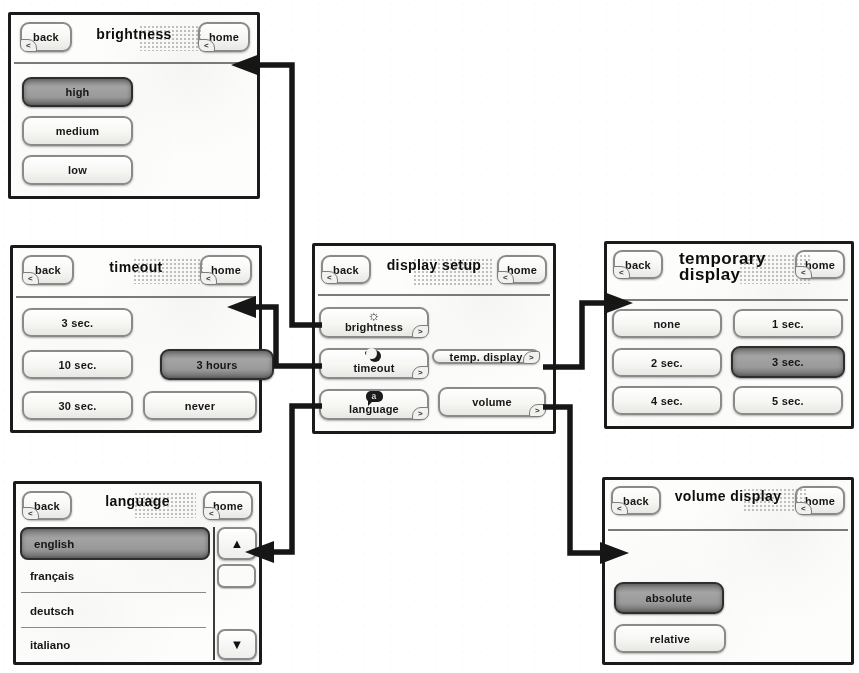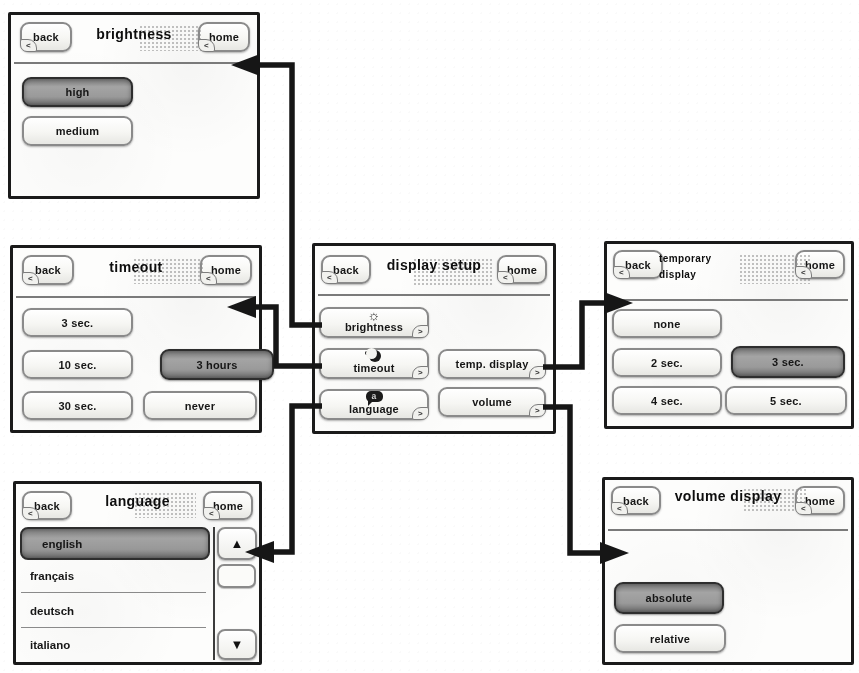--- a/index.html
+++ b/index.html
@@ -29,22 +29,22 @@
     background:linear-gradient(180deg,#787878 0%,#a4a4a4 30%,#9a9a9a 68%,#6e6e6e 100%);
     box-shadow:inset 0 0 5px rgba(0,0,0,0.35), 0 1px 2px rgba(0,0,0,0.4);
   }
   .menu-btn{flex-direction:column;justify-content:flex-end;padding-bottom:3px;gap:1px;}
   .menu-label{line-height:11px;}
   .title{
     position:absolute;left:62px;right:62px;top:11px;text-align:center;
     font-size:14px;font-weight:bold;color:#0e0e0e;letter-spacing:0.4px;z-index:2;
   }
   .title2{
-    position:absolute;top:7px;left:52px;width:120px;text-align:left;
-    font-size:10px;font-weight:bold;color:#0e0e0e;letter-spacing:0.4px;
+    position:absolute;top:7px;left:72px;width:120px;text-align:left;
+    font-size:17px;font-weight:bold;color:#0e0e0e;letter-spacing:0.4px;
     line-height:16px;z-index:2;
   }
   .title2 span{display:block;}
   .halftone{
     position:absolute;z-index:1;
     background-image:radial-gradient(#8f8f8f 0.9px,transparent 0.9px);
     background-size:4px 4px;opacity:0.55;
   }
   .divider{position:absolute;left:3px;right:3px;height:2px;background:#7a7a7a;}
   .tab{
@@ -54,21 +54,21 @@
     font-size:8px;font-weight:bold;color:#333;line-height:1;
   }
   .tab-left{left:-2px;bottom:-2px;border-radius:2px 9px 2px 7px;}
   .tab-right{right:-2px;bottom:-2px;border-radius:9px 2px 7px 2px;}
   .list-row{
     position:absolute;display:flex;align-items:center;padding-left:9px;
     font-weight:bold;font-size:11.5px;color:#161616;box-sizing:border-box;
   }
   .list-row.sep{border-bottom:1.5px solid #8a8a8a;}
   .list-row.selected{
-    border:2px solid #2e2e2e;border-radius:8px;padding-left:20px;
+    border:2px solid #2e2e2e;border-radius:8px;padding-left:12px;
     background:linear-gradient(180deg,#7b7b7b 0%,#a3a3a3 32%,#989898 70%,#6f6f6f 100%);
     box-shadow:inset 0 0 5px rgba(0,0,0,0.35);
   }
   .track-line{position:absolute;width:2px;background:#3c3c3c;}
   .scroll-btn{
     position:absolute;display:flex;align-items:center;justify-content:center;
     border:2px solid #8a8a8a;border-radius:8px;
     background:linear-gradient(180deg,#ffffff,#eeeeea);
     box-shadow:0 1px 2px rgba(0,0,0,0.3);font-size:13px;color:#111;box-sizing:border-box;
   }
@@ -108,20 +108,23 @@
       <span>home</span>
       <span class="tab tab-left">&lt;</span>
     </div>
     <div class="divider" style="top:47px;"></div>
     <div class="btn selected" style="left:11px;top:62px;width:111px;height:30px;">
       <span>high</span>
     </div>
     <div class="btn" style="left:11px;top:101px;width:111px;height:30px;">
       <span>medium</span>
     </div>
+    <div class="btn" style="left:11px;top:140px;width:111px;height:30px;">
+      <span>low</span>
+    </div>
   </div>
 
   <div class="panel" style="left:10px;top:245px;width:246px;height:182px;">
     <div class="halftone" style="left:120px;top:10px;width:70px;height:26px;"></div>
     <div class="btn" style="left:9px;top:7px;width:52px;height:30px;">
       <span>back</span>
       <span class="tab tab-left">&lt;</span>
     </div>
     <div class="title">timeout</div>
     <div class="btn" style="left:187px;top:7px;width:52px;height:30px;">
@@ -172,21 +175,21 @@
       <span class="menu-label">timeout</span>
       <span class="tab tab-right">&gt;</span>
     </div>
     <div class="btn menu-btn" style="left:4px;top:143px;width:110px;height:31px;">
       <span class="speech-bubble-icon">
         <span class="bubble-letter">a</span>
       </span>
       <span class="menu-label">language</span>
       <span class="tab tab-right">&gt;</span>
     </div>
-    <div class="btn" style="left:123px;top:103px;width:108px;height:30px;">
+    <div class="btn" style="left:117px;top:103px;width:108px;height:15px;">
       <span>temp. display</span>
       <span class="tab tab-right">&gt;</span>
     </div>
     <div class="btn" style="left:123px;top:141px;width:108px;height:30px;">
       <span>volume</span>
       <span class="tab tab-right">&gt;</span>
     </div>
   </div>
 
   <div class="panel" style="left:604px;top:241px;width:244px;height:182px;">
@@ -200,30 +203,33 @@
       <span>display</span>
     </div>
     <div class="btn" style="left:188px;top:6px;width:50px;height:29px;">
       <span>home</span>
       <span class="tab tab-left">&lt;</span>
     </div>
     <div class="divider" style="top:55px;"></div>
     <div class="btn" style="left:5px;top:65px;width:110px;height:29px;">
       <span>none</span>
     </div>
+    <div class="btn" style="left:126px;top:65px;width:110px;height:29px;">
+      <span>1 sec.</span>
+    </div>
     <div class="btn" style="left:5px;top:104px;width:110px;height:29px;text-align:right;">
       <span>2 sec.</span>
     </div>
     <div class="btn selected" style="left:124px;top:102px;width:114px;height:32px;">
       <span>3 sec.</span>
     </div>
     <div class="btn" style="left:5px;top:142px;width:110px;height:29px;">
       <span>4 sec.</span>
     </div>
-    <div class="btn" style="left:118px;top:142px;width:122px;height:29px;">
+    <div class="btn" style="left:126px;top:142px;width:110px;height:29px;">
       <span>5 sec.</span>
     </div>
   </div>
 
   <div class="panel" style="left:13px;top:481px;width:243px;height:178px;">
     <div class="halftone" style="left:118px;top:8px;width:62px;height:26px;"></div>
     <div class="btn" style="left:6px;top:7px;width:50px;height:29px;">
       <span>back</span>
       <span class="tab tab-left">&lt;</span>
     </div>

